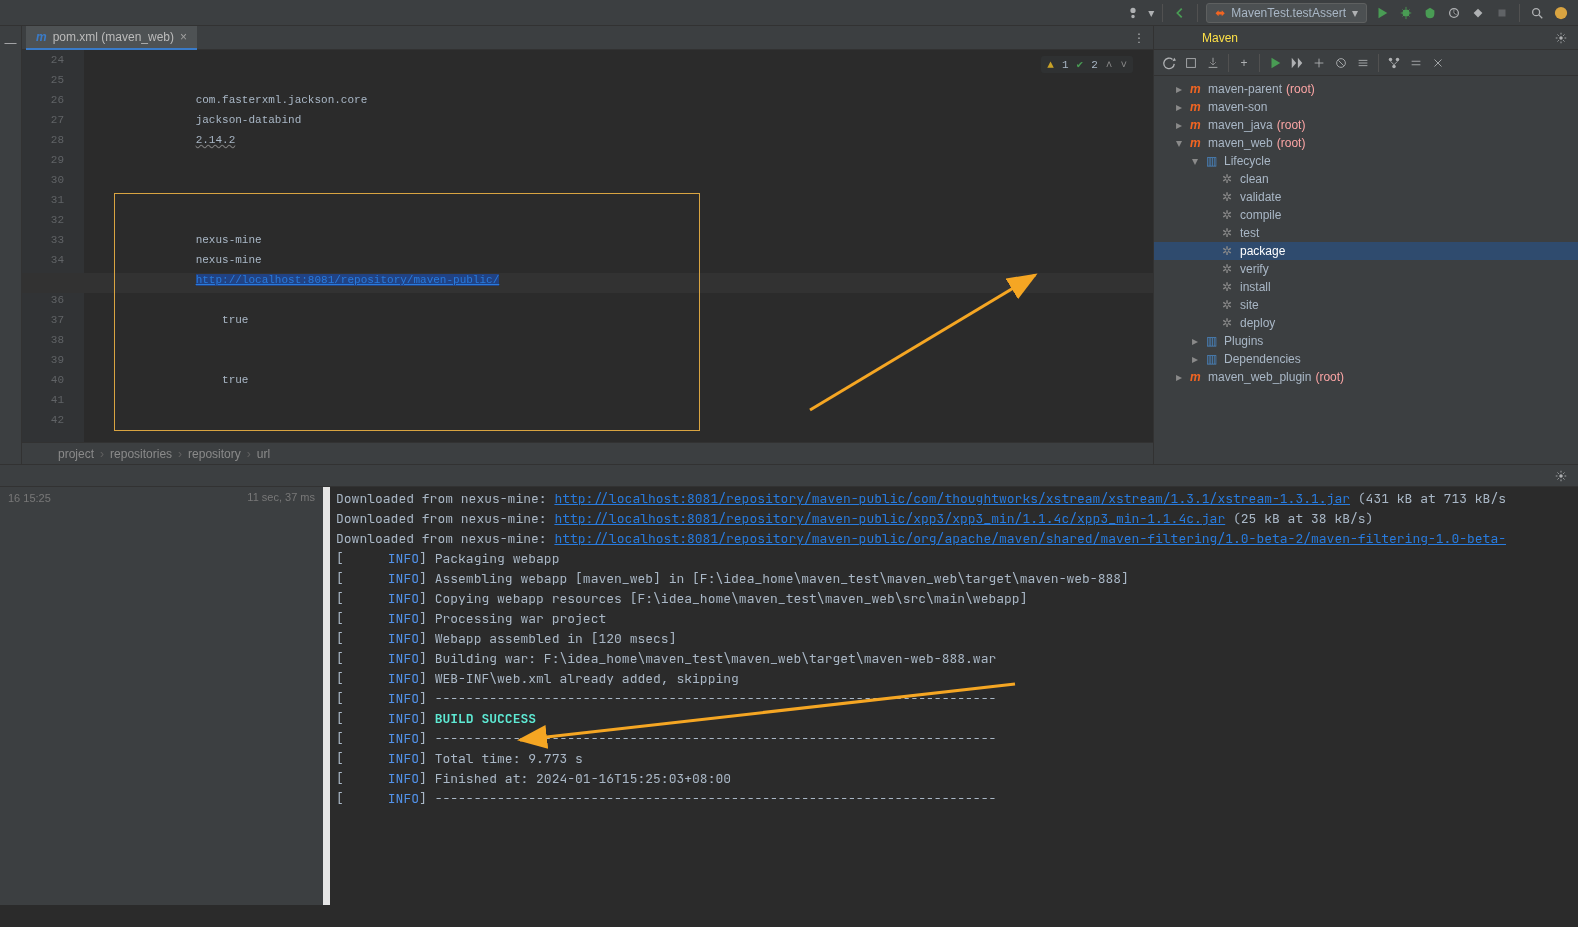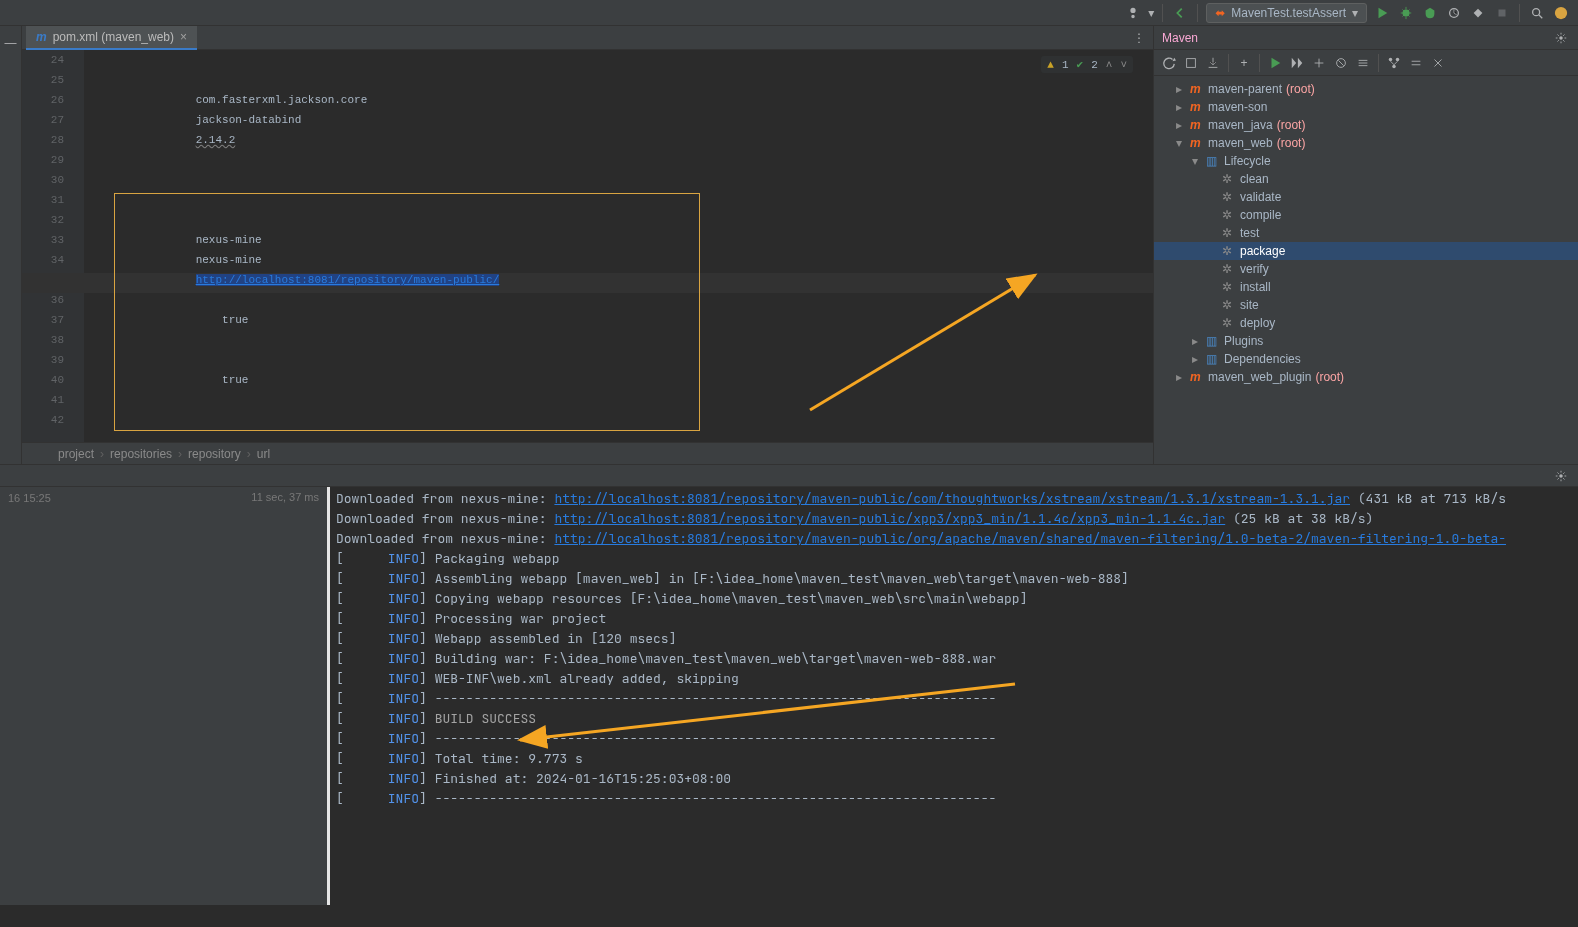--- a/index.html
+++ b/index.html
@@ -73,21 +73,21 @@
 .breadcrumbs {
   height: 22px; background: #3c3f41; display: flex; align-items: center;
   padding-left: 36px; gap: 6px; color: #8a8a8a; border-top:1px solid #323232;
 }
 .breadcrumbs .chev { color:#606060; }
 .maven-pane { width: 424px; background: #3c3f41; display: flex; flex-direction: column; }
 .maven-header {
   height: 24px; display:flex; align-items:center; justify-content:space-between;
   padding: 0 8px; background: #3c3f41; border-bottom:1px solid #323232;
 }
-.maven-header .title { color: #f9a8d4; }
+.maven-header .title { color: #fde047; margin-left: 40px; }
 .maven-toolbar {
   height: 26px; display:flex; align-items:center; gap:4px; padding:0 6px;
   border-bottom: 1px solid #323232;
 }
 .maven-toolbar .sep { width:1px; height:18px; background:#515151; margin:0 2px; }
 .tree { flex:1; overflow:auto; padding-top:4px; }
 .tree-row { display:flex; align-items:center; height:18px; gap:4px; padding-left:6px; cursor:pointer; }
 .tree-row.selected { background:#2f4b6e; color:#fff; }
 .tree-row .arrow { width:10px; display:inline-block; color:#8a8a8a; }
 .tree-row .m-icon { color:#f26522; font-weight:bold; font-style:italic; width:14px; }
@@ -97,32 +97,32 @@
 .indent1 { padding-left:22px; }
 .indent2 { padding-left:38px; }
 .indent3 { padding-left:54px; }
 
 .run-panel { height: 441px; background: #2b2b2b; border-top:1px solid #323232; display:flex; flex-direction:column; }
 .run-header {
   height: 22px; background:#3c3f41; display:flex; align-items:center;
   justify-content:flex-end; padding:0 8px; border-bottom:1px solid #323232;
 }
 .run-body { flex:1; display:flex; overflow:hidden; }
-.run-left { width: 330px; background:#3c3f41; border-right:3px solid #e5e5e5; padding:4px 8px; }
+.run-left { width: 330px; background:#3c3f41; border-right:7px solid #e5e5e5; padding:4px 8px; }
 .run-left .timestamp { color:#787878; font-size:11px; }
 .run-left .duration { color:#787878; font-size:11px; float:right; }
 .console {
   flex:1; font-family:"JetBrains Mono", Consolas, monospace; font-size:13px;
   padding: 2px 6px; overflow:auto; white-space:nowrap;
 }
 .console .cl { height:20px; line-height:20px; }
 .console .info-b { color:#a9b7c6; }
 .console .info { color:#5394ec;margin-left:44px; }
 .console .link { color:#287bde; text-decoration:underline; }
-.console .success { color:#a3a3a3; font-weight:normal; }
+.console .success { color:#5eead4; font-weight:bold; }
 .sel-highlight { background:#214283; }
 </style>
 </head>
 <body>
 
 <div class="top-toolbar">
   <span class="icon-btn">
       <svg viewBox="0 0 16 16">
         <path fill="currentColor" d="M8 2a3 3 0 100 6 3 3 0 000-6zM6 12a2 2 0 114 0 2 2 0 01-4 0z"></path>
       </svg>

